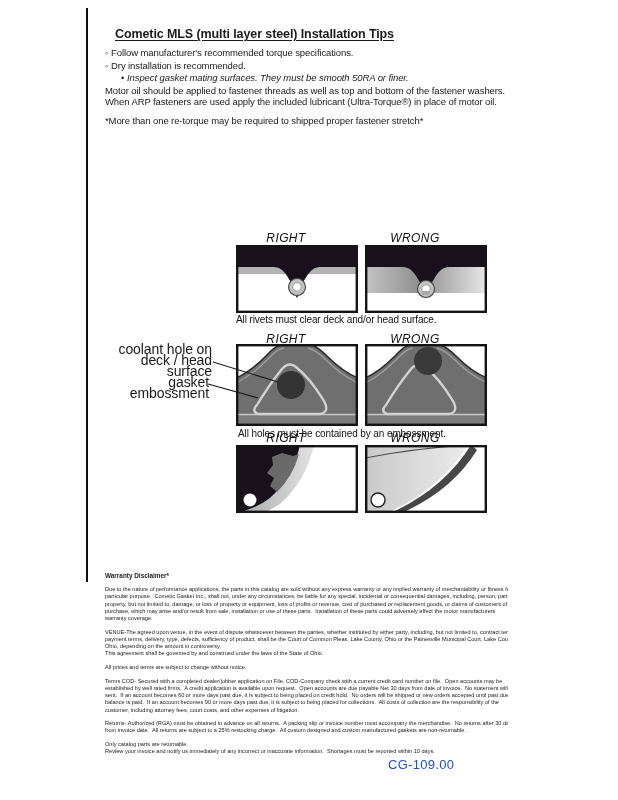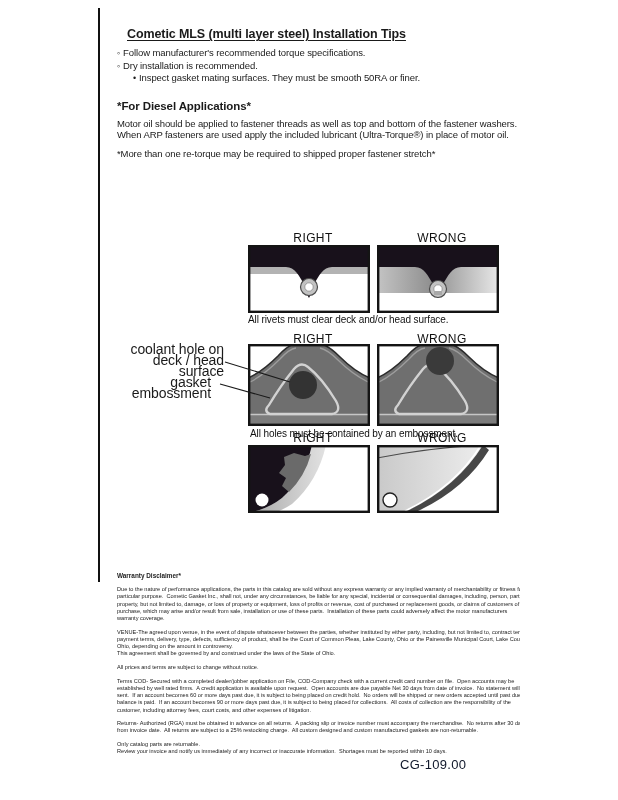--- a/index.html
+++ b/index.html
@@ -1,62 +1,61 @@
 <!DOCTYPE html>
 <html><head>
 <meta charset="utf-8">
 <style>
   html,body{margin:0;padding:0;background:#ffffff;}
   .page{position:relative;width:508px;height:800px;background:#ffffff;
-        font-family:"Liberation Sans",sans-serif;color:#1a1a1a;overflow:hidden;margin-left:12px;}
+        font-family:"Liberation Sans",sans-serif;color:#1a1a1a;overflow:hidden;}
   .vline{position:absolute;left:86px;top:8px;width:1.5px;height:574px;background:#111111;}
 
   
   .content{position:absolute;left:105px;top:27px;width:414px;
            font-size:9.5px;line-height:11.6px;letter-spacing:-0.1px;}
   .title{font-size:12.5px;line-height:15px;font-weight:bold;margin:0 0 5px 10px;
          text-decoration:underline;text-underline-offset:2px;}
   .blist{list-style:none;margin:0;padding:0;}
   .li{white-space:nowrap;}
   .li1::before{content:"\25E6";margin-right:3px;font-size:9px;}
-  .li2{padding-left:16px;}
+  .li2{padding-left:16px;font-style:italic;}
   .li2::before{content:"\2022";margin-right:3px;font-size:9px;}
   .dheading{font-size:11.5px;line-height:13px;font-weight:bold;margin:15px 0 5px 0;}
   .para{margin:0 0 6.5px 0;white-space:pre-line;}
   .note{margin-top:7px;}
 
   
-  .dlabels{position:absolute;left:240px;width:251px;display:flex;gap:7px;}
+  .dlabels{position:absolute;left:225px;width:251px;display:flex;gap:7px;font-style:italic;}
   .dlabels span{width:122px;text-align:center;font-size:12px;letter-spacing:0.4px;color:#101010;}
   .diag{position:absolute;display:block;}
   .dcaption{position:absolute;font-size:10px;line-height:11px;letter-spacing:-0.1px;color:#101010;}
   .dlabel{position:absolute;font-size:14px;line-height:11px;text-align:right;letter-spacing:-0.1px;}
   .leads{position:absolute;z-index:5;}
 
   
   .warranty{position:absolute;left:105px;top:572px;width:412px;
             font-size:5.6px;line-height:7.2px;letter-spacing:0;color:#222;}
   .warranty h3{font-size:6.4px;margin:0 0 7px 0;font-weight:bold;}
   .warranty p{margin:0 0 6.5px 0;white-space:pre-wrap;}
-  .pagenum{position:absolute;left:388px;top:757px;font-size:13px;letter-spacing:0.3px;color:#0f172a;}
+  .pagenum{position:absolute;left:388px;top:757px;font-size:13px;letter-spacing:0.3px;color:#1d4ed8;}
 </style>
 </head>
 <body>
 
 <div class="page">
   <div class="vline"></div>
 
   <div class="content">
     <h1 class="title">Cometic MLS (multi layer steel) Installation Tips</h1>
     <ul class="blist">
       <li class="li li1"><span>Follow manufacturer's recommended torque specifications.</span></li>
       <li class="li li1"><span>Dry installation is recommended.</span></li>
       <li class="li li2"><span>Inspect gasket mating surfaces.  They must be smooth 50RA or finer.</span></li>
     </ul>
-    <h2 class="dheading">*For Diesel Applications*</h2>
     <p class="para">Motor oil should be applied to fastener threads as well as top and bottom of the fastener washers.
 When ARP fasteners are used apply the included lubricant (Ultra-Torque®) in place of motor oil.</p>
     <p class="para note">*More than one re-torque may be required to shipped proper fastener stretch*</p>
   </div>
 
   <div class="dlabels" style="top:231px">
     <span>RIGHT</span>
     <span>WRONG</span>
   </div>
   <svg class="diag" style="left:236px;top:245px" width="122" height="68" viewBox="0 0 122 68">
@@ -86,21 +85,21 @@
   <div class="dcaption" style="left:236px;top:314px">All rivets must clear deck and/or head surface.</div>
 
   <div class="dlabels" style="top:332px">
     <span>RIGHT</span>
     <span>WRONG</span>
   </div>
   <div class="dlabel" style="left:100px;top:344px;width:112px">
     <span>coolant hole on</span><br>
     <span>deck / head surface</span>
   </div>
-  <div class="dlabel" style="left:87px;top:377px;width:112px">
+  <div class="dlabel" style="left:97px;top:377px;width:112px">
     <span>gasket embossment</span>
   </div>
   <svg class="leads" style="left:120px;top:340px" width="170" height="64" viewBox="0 0 170 64">
     <line x1="93" y1="22" x2="158" y2="42" stroke="#1a1a1a" stroke-width="1.1"></line>
     <line x1="88" y1="44" x2="138" y2="58" stroke="#1a1a1a" stroke-width="1.1"></line>
   </svg>
   <svg class="diag" style="left:236px;top:344px" width="122" height="82" viewBox="0 0 122 82">
     <rect width="122" height="82" fill="#ffffff"></rect>
     <path d="M0,82 V34 Q14,28 30,12 Q40,1 47,0 L73,0 Q81,2 92,13 Q107,28 122,34 V82 Z" fill="#6f6f6f"></path>
     <path d="M0,34 Q14,28 30,12 Q40,1 47,0" fill="none" stroke="#2c2c2c" stroke-width="1.6"></path>

